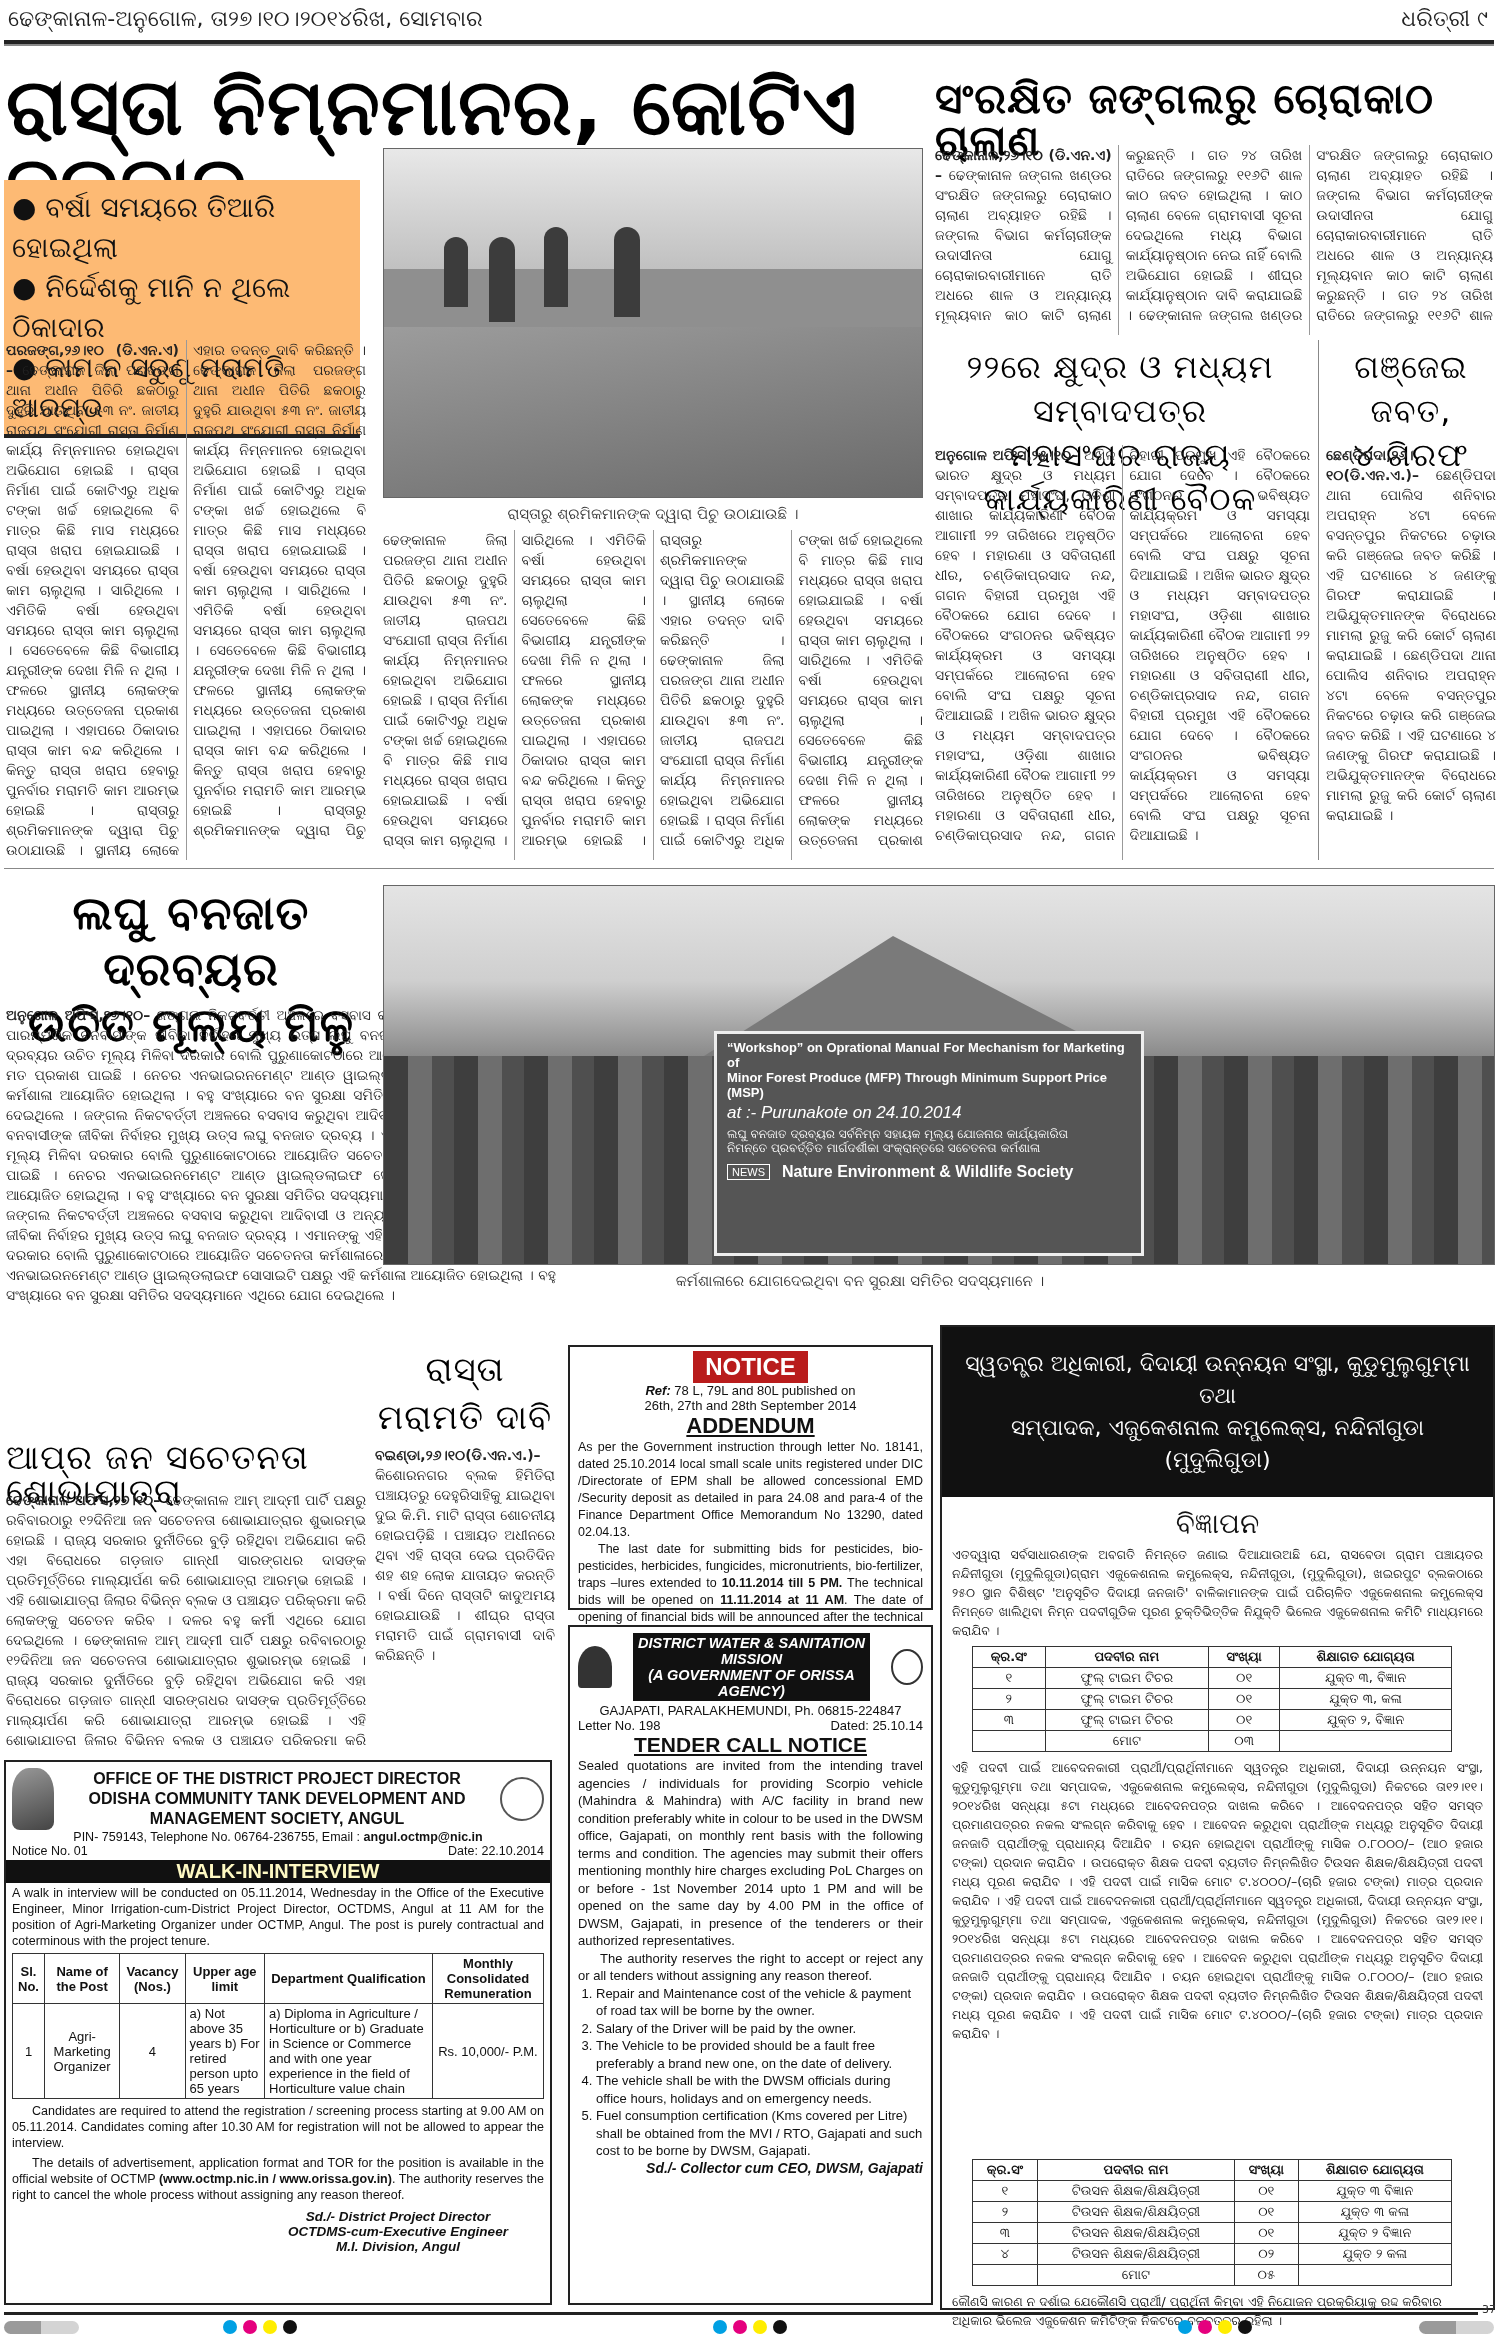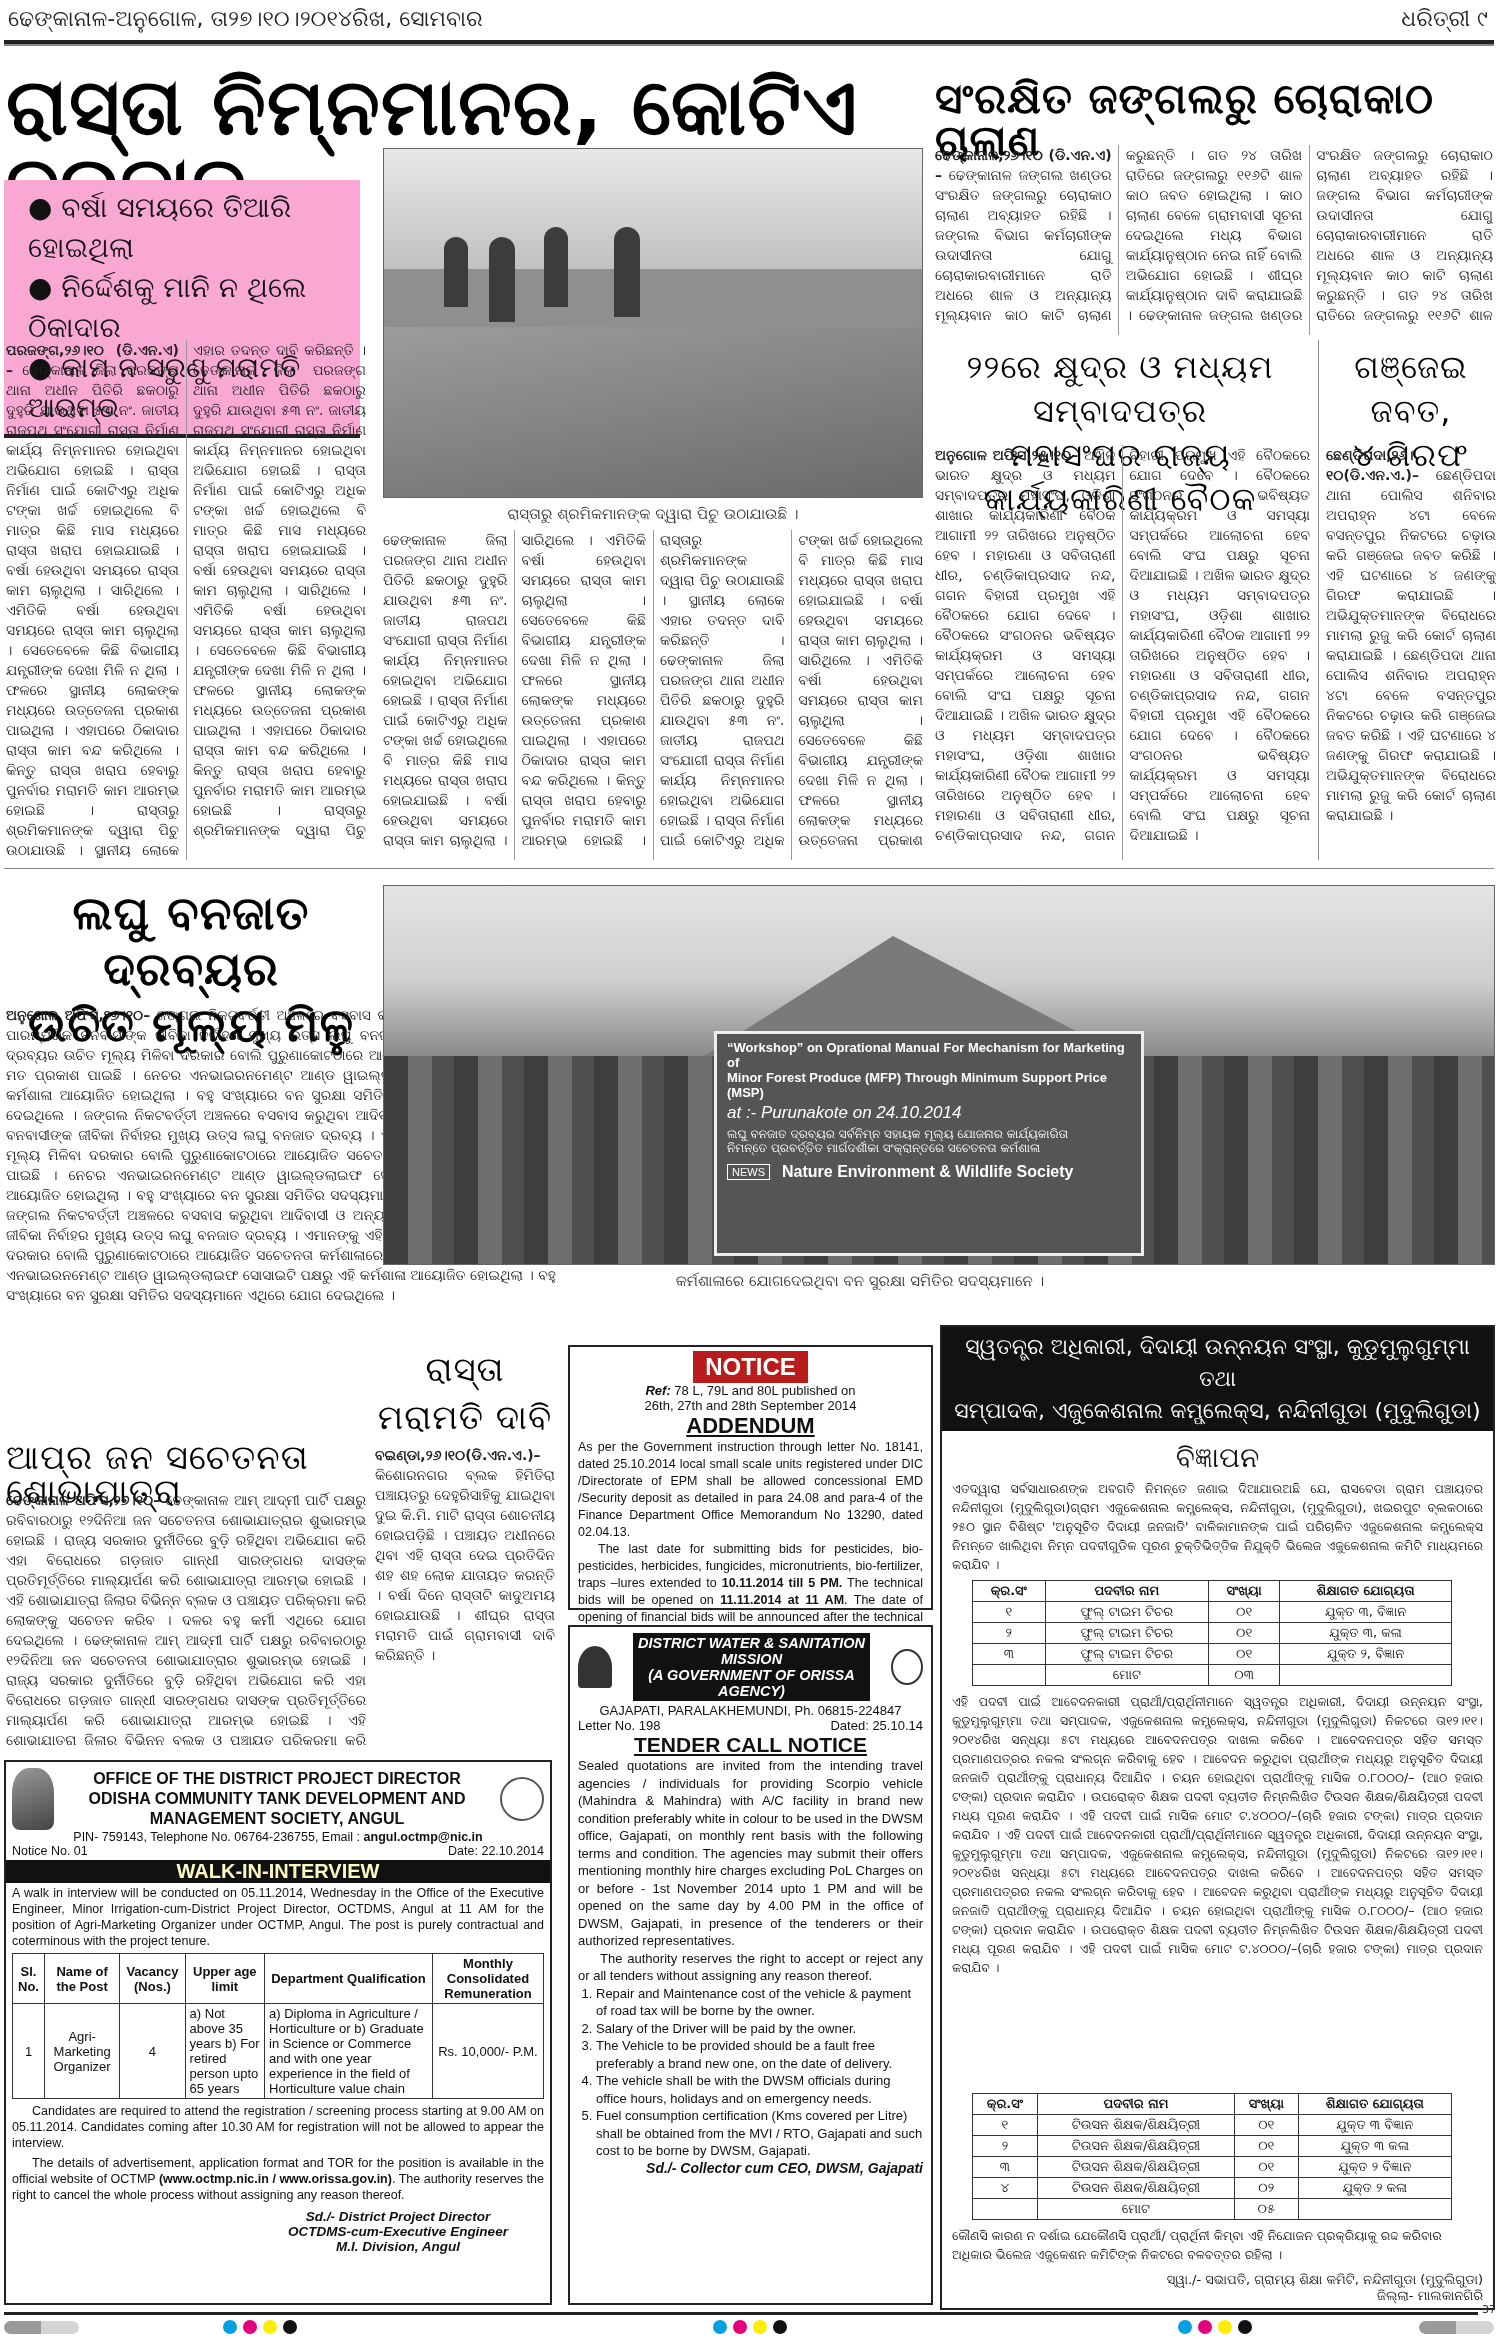--- a/index.html
+++ b/index.html
@@ -5,21 +5,21 @@
   * { box-sizing: border-box; margin: 0; padding: 0; }
   body { width: 1498px; height: 2339px; background: #fff; color: #111; font-family: "DejaVu Sans", sans-serif; position: relative; overflow: hidden; }
   .abs { position: absolute; }
   .folio { top: 6px; font-size: 22px; color: #222; }
   .rule-top { left: 4px; right: 4px; top: 40px; height: 6px; background: #222; border-bottom: 2px solid #888; }
   .headline { font-weight: bold; line-height: 1; letter-spacing: 1px; color: #000; }
   .body-text { font-size: 14px; line-height: 20px; color: #222; text-align: justify; overflow: hidden; }
   .col { column-gap: 14px; column-rule: 1px solid #999; }
   .photo { background: linear-gradient(180deg,#cfcfcf 0%,#a9a9a9 40%,#7c7c7c 100%); border: 1px solid #666; overflow: hidden; }
   .caption { font-size: 15px; text-align: center; color: #333; }
-  .bullets { background: #f9a8d4; padding: 8px 24px 6px; border-bottom: 4px solid #222; }
+  .bullets { background: #fdba74; padding: 8px 8px 6px; border-bottom: 4px solid #222; }
   .bullet { font-size: 28px; line-height: 40px; }
   .vrule { width: 1px; background: #888; }
   .hrule { height: 2px; background: #222; }
   .box { border: 2px solid #222; background: #fff; }
   .en { font-family: "Liberation Sans", sans-serif; }
   .notice-tag { background: #b91c1c; color: #fff; font-weight: bold; font-size: 24px; display: inline-block; padding: 2px 12px; }
   table { border-collapse: collapse; width: 100%; }
   td, th { border: 1px solid #333; padding: 2px 4px; font-size: 13px; text-align: center; vertical-align: middle; }
   .banner { background: #555; color: #fff; border: 3px solid #eee; padding: 6px 10px; font-family: "Liberation Sans", sans-serif; }
   .dots span { display: inline-block; width: 14px; height: 14px; border-radius: 50%; margin: 0 3px; }
@@ -217,21 +217,21 @@
     <span>The details of advertisement, application format and TOR for the position is available in the official website of OCTMP </span><b>(www.octmp.nic.in / www.orissa.gov.in)</b><span>. The authority reserves the right to cancel the whole process without assigning any reason thereof.</span>
   </div>
   <div style="font-size:13.5px; font-weight:bold; font-style:italic; text-align:center; margin-left:240px; margin-top:6px;">
     <div>Sd./- District Project Director</div>
     <div>OCTDMS-cum-Executive Engineer</div>
     <div>M.I. Division, Angul</div>
   </div>
 </div>
 
 <div class="abs box" style="left:940px; top:1325px; width:555px; height:985px;">
-  <div style="background:#111; color:#fff; font-size:22px; text-align:center; padding:4px; line-height:32px;">
+  <div style="background:#111; color:#fff; font-size:22px; text-align:center; padding:21px; line-height:32px;">
     <div>ସ୍ୱତନ୍ତ୍ର ଅଧିକାରୀ, ଦିଦାୟୀ ଉନ୍ନୟନ ସଂସ୍ଥା, କୁଡୁମୁଲୁଗୁମ୍ମା ତଥା</div>
     <div>ସମ୍ପାଦକ, ଏଜୁକେଶନାଲ କମ୍ପ୍ଲେକ୍ସ, ନନ୍ଦିନୀଗୁଡା (ମୁଦୁଲିଗୁଡା)</div>
   </div>
   <div style="padding:6px 10px;">
     <div style="font-size:28px; text-align:center; margin:4px 0;">ବିଜ୍ଞାପନ</div>
     <div style="font-size:12.5px; line-height:19px; text-align:justify;">ଏତଦ୍ୱାରା ସର୍ବସାଧାରଣଙ୍କ ଅବଗତି ନିମନ୍ତେ ଜଣାଇ ଦିଆଯାଉଅଛି ଯେ, ରାସବେଡା ଗ୍ରାମ ପଞ୍ଚାୟତର ନନ୍ଦିନୀଗୁଡା (ମୁଦୁଲିଗୁଡା)ଗ୍ରାମ ଏଜୁକେଶନାଲ କମ୍ପ୍ଲେକ୍ସ, ନନ୍ଦିନୀଗୁଡା, (ମୁଦୁଲିଗୁଡା), ଖଇରପୁଟ ବ୍ଲକଠାରେ ୨୫୦ ସ୍ଥାନ ବିଶିଷ୍ଟ 'ଅନୁସୂଚିତ ଦିଦାୟୀ ଜନଜାତି' ବାଳିକାମାନଙ୍କ ପାଇଁ ପରିଚାଳିତ ଏଜୁକେଶନାଲ କମ୍ପ୍ଲେକ୍ସ ନିମନ୍ତେ ଖାଲିଥିବା ନିମ୍ନ ପଦବୀଗୁଡିକ ପୂରଣ ଚୁକ୍ତିଭିତ୍ତିକ ନିଯୁକ୍ତି ଭିଲେଜ ଏଜୁକେଶନାଲ କମିଟି ମାଧ୍ୟମରେ କରାଯିବ ।</div>
     <table style="margin:6px 20px; width:480px;">
       <tbody>
           <tr>
         <th>କ୍ର.ସଂ</th>

